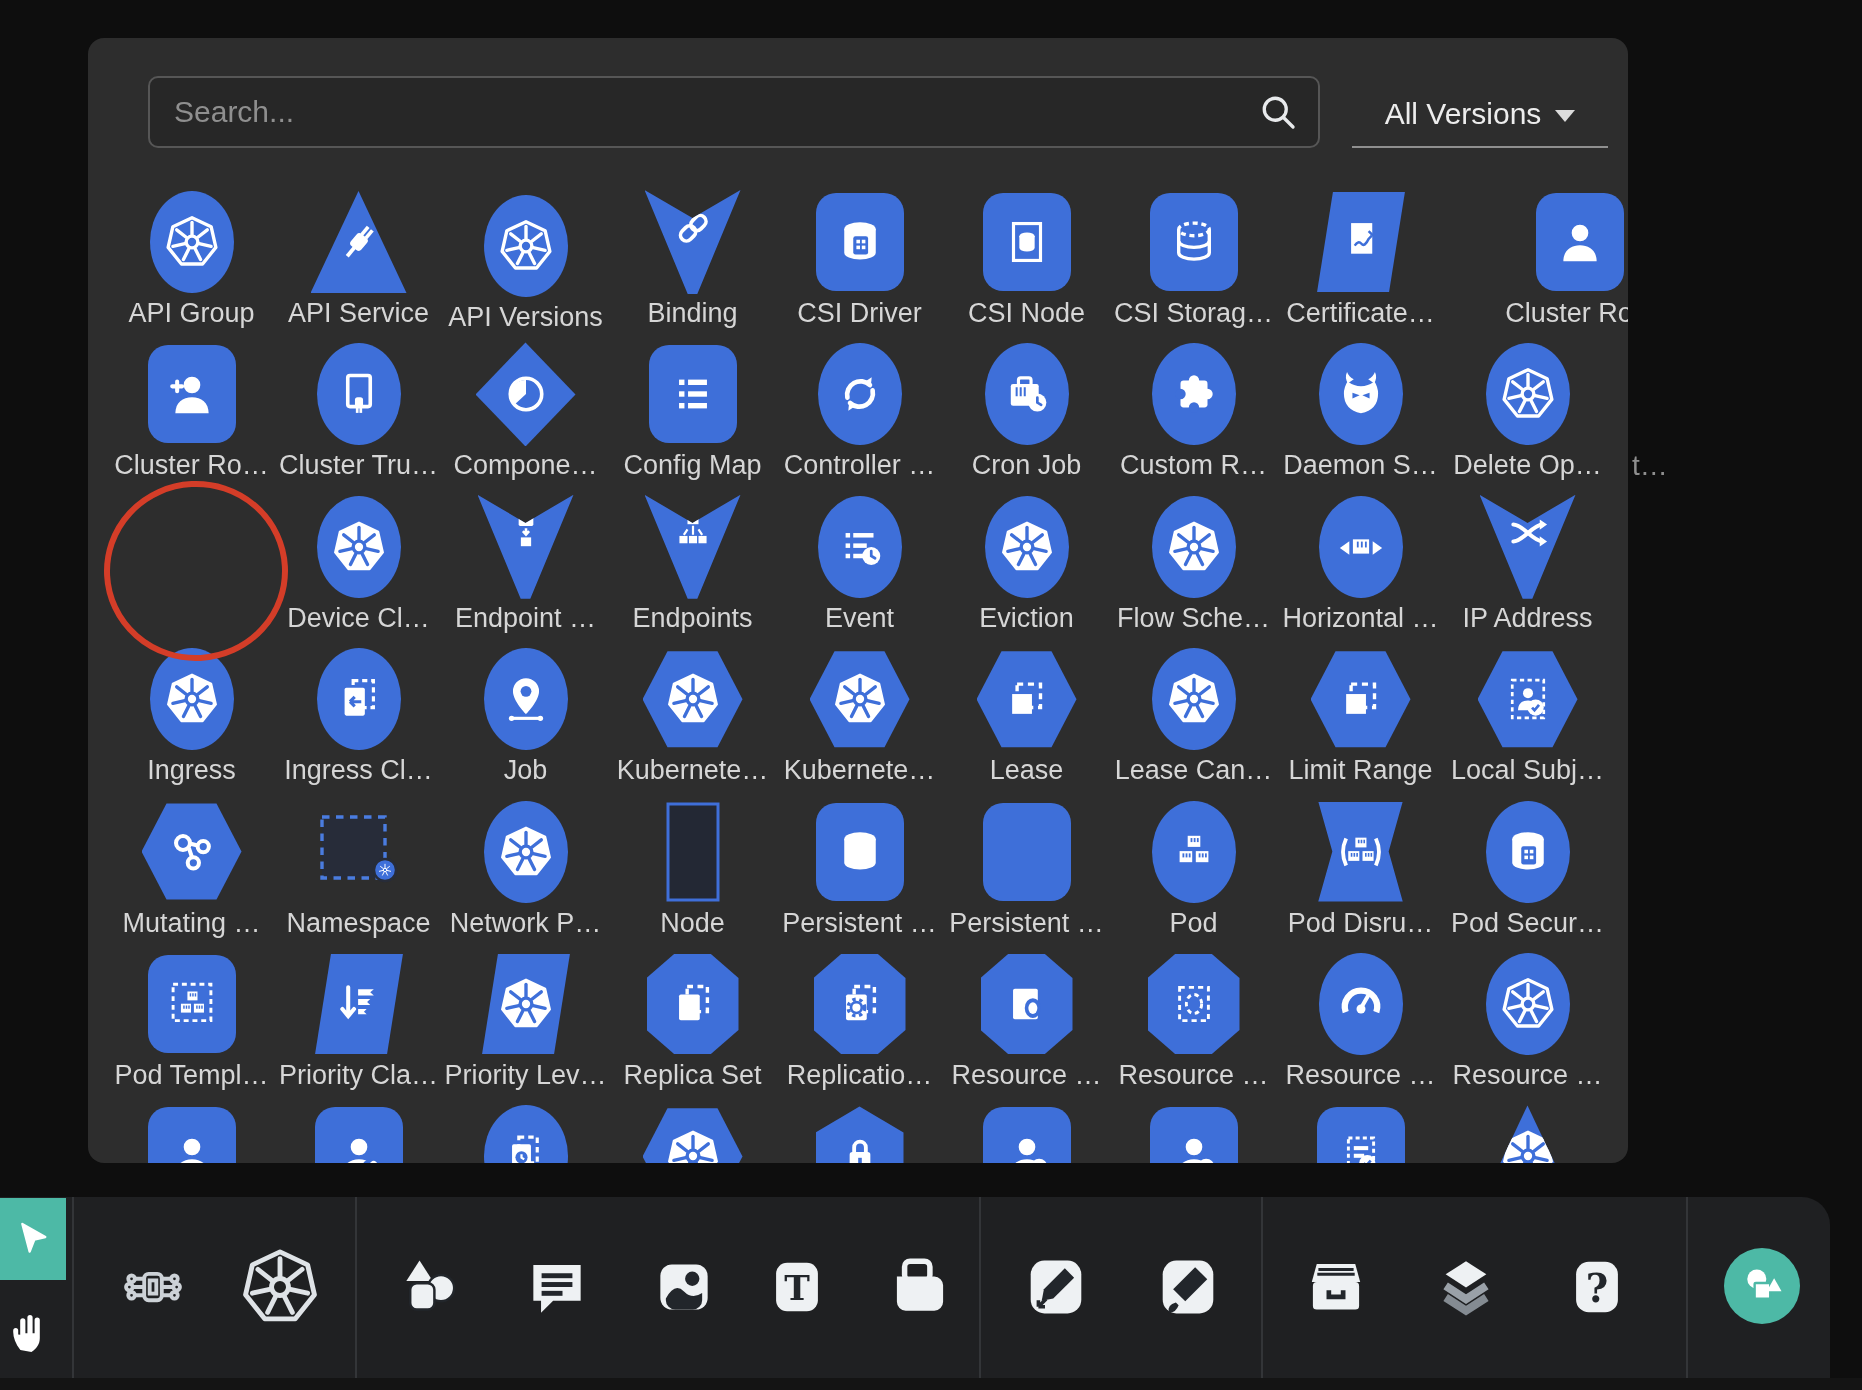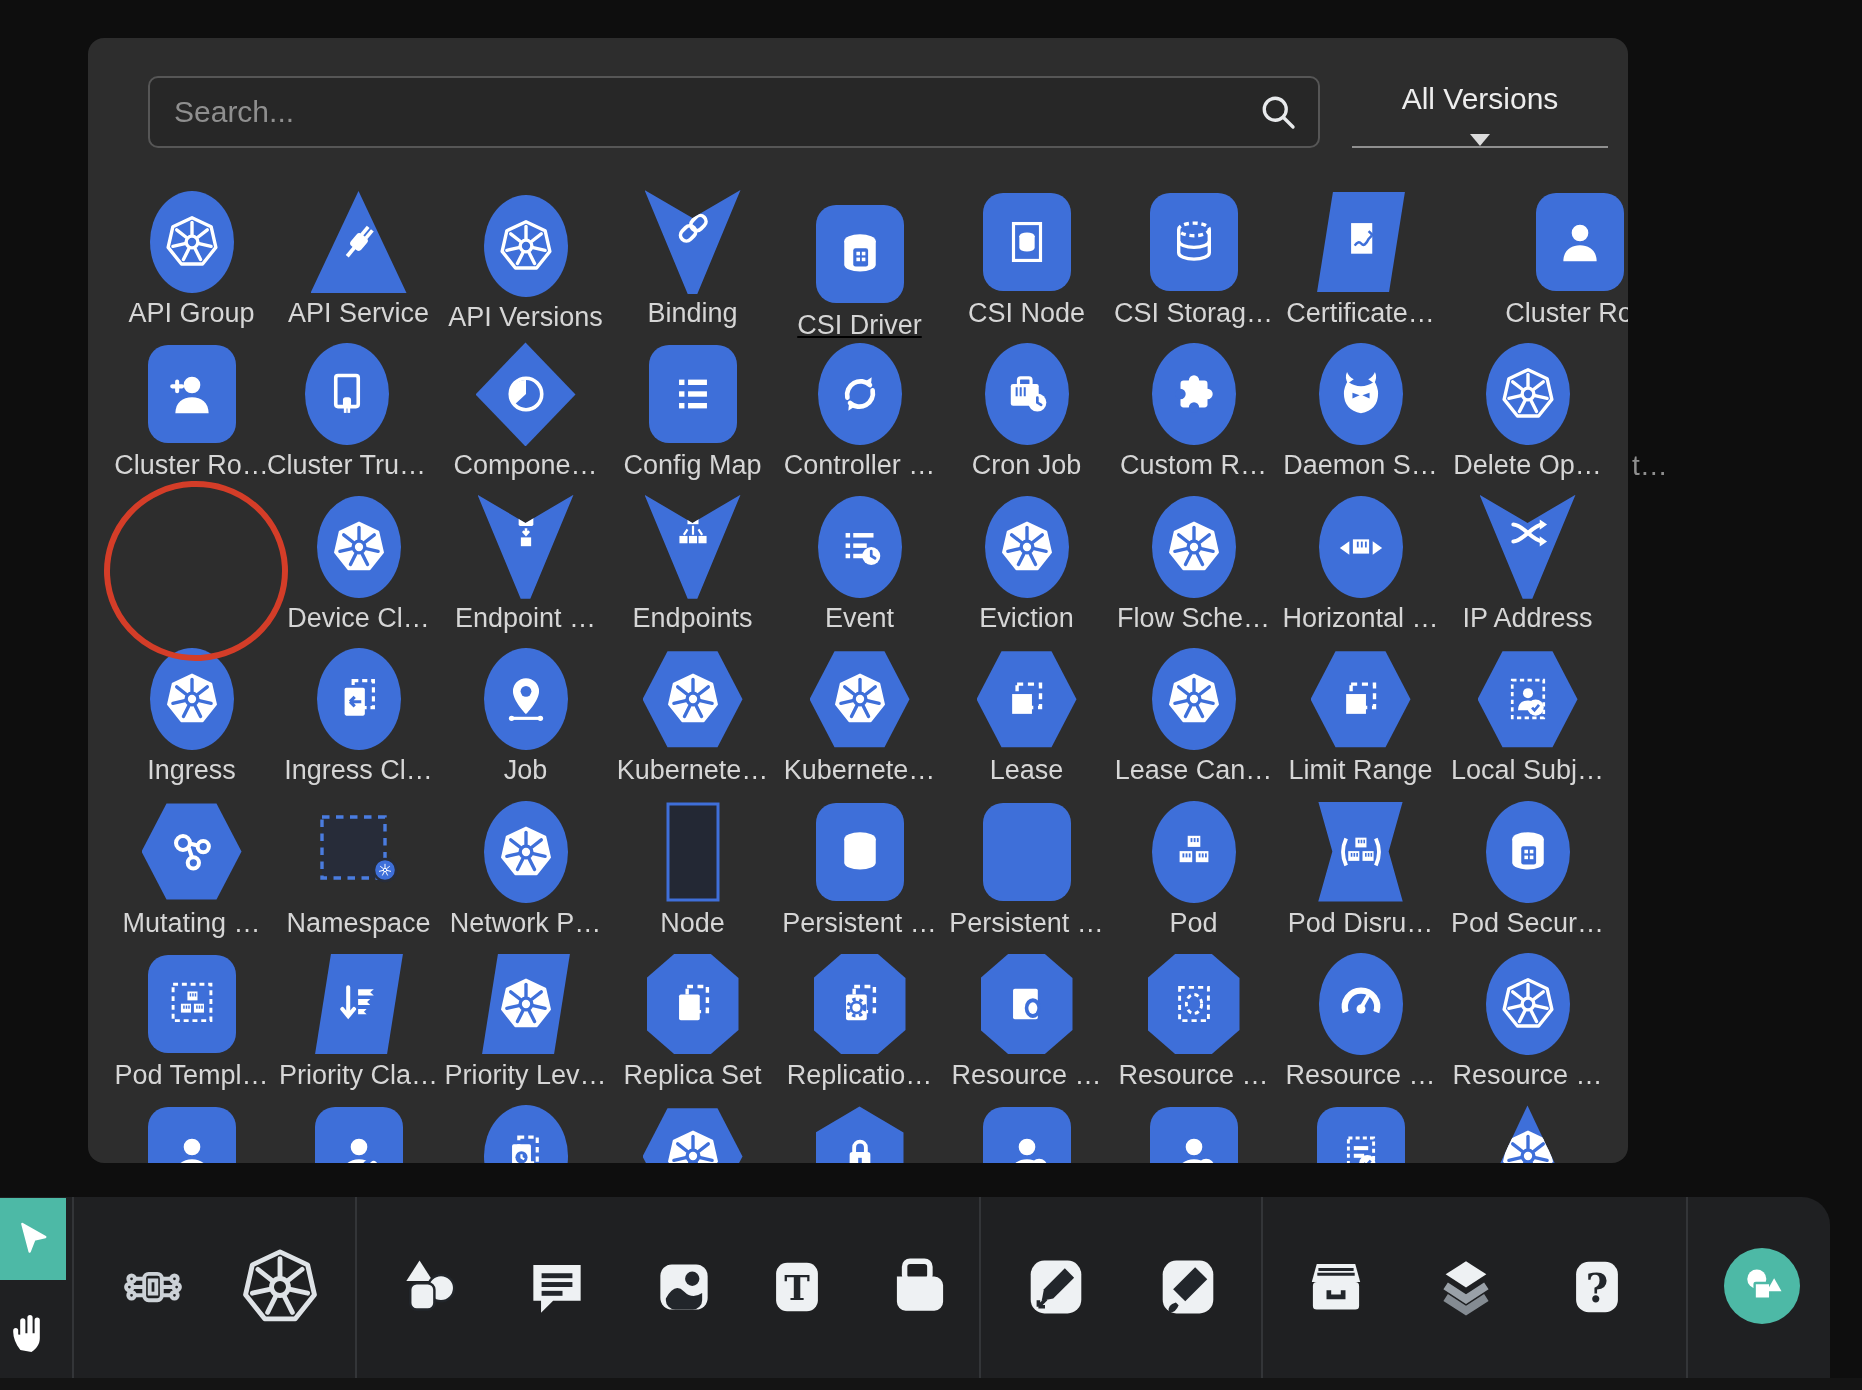--- a/index.html
+++ b/index.html
@@ -12,21 +12,21 @@
   .search-box{position:absolute;left:60px;top:38px;width:1172px;height:72px;
               background:#272727;border:2px solid #565656;border-radius:10px;
               display:flex;align-items:center;box-sizing:border-box;}
   .search-box input{flex:1;background:transparent;border:none;outline:none;
               color:#e6e6e6;font-size:30px;padding:0 24px;
               font-family:"Liberation Sans",sans-serif;}
   .search-box input::placeholder{color:#8f8f8f;}
   .search-ico{width:44px;height:44px;margin-right:18px;flex:0 0 auto;}
   .versions{position:absolute;left:1264px;top:44px;width:256px;height:64px;
             border-bottom:2px solid #8f8f8f;display:flex;align-items:center;
-            justify-content:center;gap:14px;cursor:pointer;flex-direction:column;}
+            justify-content:center;gap:14px;cursor:pointer;}
   .versions .vlabel{color:#ededed;font-size:30px;}
   .versions .caret{width:0;height:0;border-left:10px solid transparent;
             border-right:10px solid transparent;border-top:12px solid #dcdcdc;margin-top:4px;}
 
   
   .grid{position:absolute;left:20px;top:152px;width:1505px;height:975px;}
   .cell{position:absolute;width:167px;height:152px;display:flex;flex-direction:column;
         align-items:center;cursor:pointer;}
   .icon-wrap{height:104px;display:flex;align-items:center;justify-content:center;}
   .label{margin-top:2px;font-size:27px;color:#d6d6d6;white-space:nowrap;line-height:34px;}
@@ -144,21 +144,21 @@
             <svg width="44" height="44" viewBox="0 0 24 24">
               <g transform="rotate(-45 12 12)" stroke="#fff" stroke-width="2" fill="none">
                 <rect x="3.5" y="9" width="9" height="6.4" rx="3.2"></rect>
                 <rect x="11.5" y="9" width="9" height="6.4" rx="3.2"></rect>
               </g>
             </svg>
           </div>
         </div>
         <div class="label">Binding</div>
       </div>
-      <div class="cell" style="left: 668px; top: 12px; text-decoration: underline;">
+      <div class="cell" style="left: 668px; top: 0px;">
         <div class="icon-wrap">
           <div class="shape round" style="background: rgb(62, 111, 217);">
             <svg width="54" height="54" viewBox="0 0 24 24">
               <ellipse cx="12" cy="6.2" rx="7" ry="3" fill="#fff"></ellipse>
               <path d="M5 6.2 v10.6 a7 3 0 0 0 14 0 V6.2 z" fill="#fff"></path>
               <rect x="9" y="9.4" width="6.6" height="8.2" rx="1" fill="#3e6fd9"></rect>
               <g fill="#fff">
                 <rect x="10.4" y="11" width="1.6" height="1.6"></rect>
                 <rect x="12.8" y="11" width="1.6" height="1.6"></rect>
                 <rect x="10.4" y="13.6" width="1.6" height="1.6"></rect>
@@ -223,21 +223,21 @@
           <div class="shape round" style="background: rgb(62, 111, 217);">
             <svg width="54" height="54" viewBox="0 0 24 24">
               <circle cx="12" cy="8" r="3.7" fill="#fff"></circle>
               <path d="M4.6 20.6 c0-4.8 3.3-7.2 7.4-7.2 s7.4 2.4 7.4 7.2 z" fill="#fff"></path>
               <path d="M3.2 8.6 h4.4 M5.4 6.4 v4.4" stroke="#fff" stroke-width="1.8" stroke-linecap="round"></path>
             </svg>
           </div>
         </div>
         <div class="label">Cluster Ro…</div>
       </div>
-      <div class="cell" style="left: 155px; top: 152.4px;">
+      <div class="cell" style="left: 167px; top: 152.4px;">
         <div class="icon-wrap">
           <div class="shape oval" style="background: rgb(62, 111, 217);">
             <svg width="54" height="54" viewBox="0 0 24 24">
               <rect x="7" y="3.8" width="10" height="13.8" rx="1" fill="none" stroke="#fff" stroke-width="1.6"></rect>
               <rect x="10.2" y="13.4" width="3.6" height="4.6" rx="1.2" fill="#fff"></rect>
               <line x1="11.2" y1="18" x2="11.2" y2="20.4" stroke="#fff" stroke-width="1.2"></line>
               <line x1="12.8" y1="18" x2="12.8" y2="20.4" stroke="#fff" stroke-width="1.2"></line>
             </svg>
           </div>
         </div>

